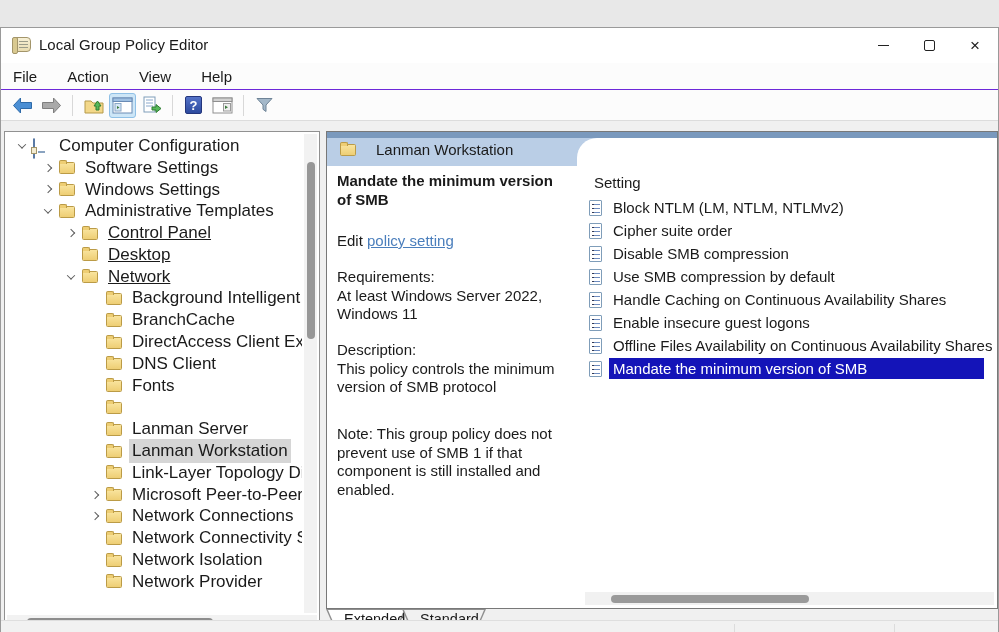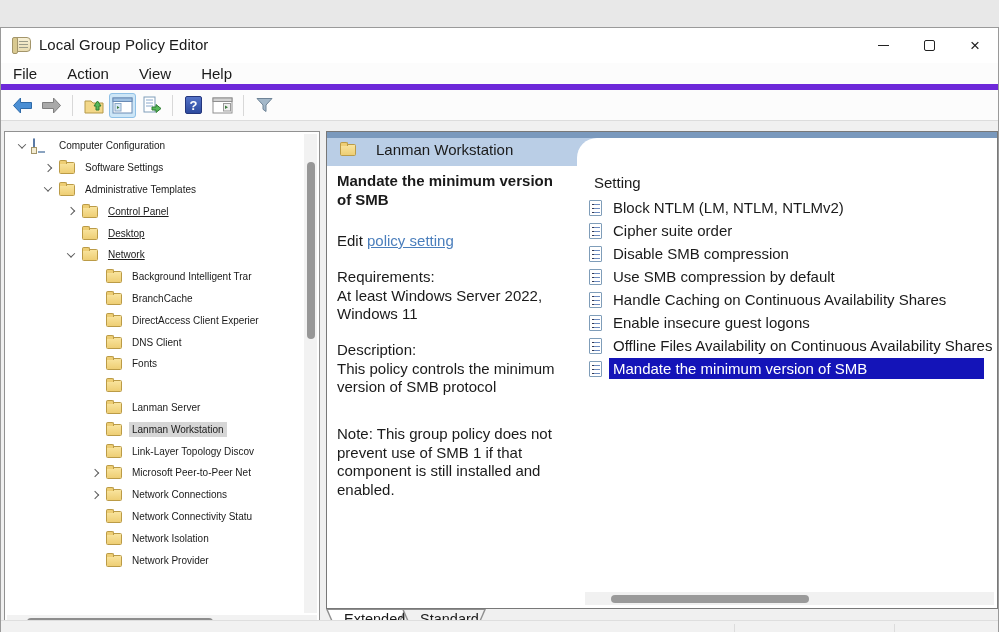--- a/index.html
+++ b/index.html
@@ -17,38 +17,38 @@
     background:repeating-linear-gradient(#9c9c8a 0 1px,transparent 1px 3px);}
   .title-text{position:absolute;left:38px;top:8px;font-size:15px;}
   .controls{position:absolute;right:0;top:0;height:35px;display:flex;}
   .winbtn{width:46px;height:35px;display:flex;align-items:center;justify-content:center;}
   .min-glyph{width:11px;height:1px;background:#222;}
   .max-glyph{width:11px;height:11px;border:1.2px solid #222;border-radius:2px;}
   .close-glyph{font-size:17px;line-height:1;color:#222;}
 
   
   .menubar{position:absolute;top:35px;left:0;right:0;height:27px;background:#fcfcfc;
-    display:flex;align-items:center;padding-left:12px;font-size:15px;border-bottom:6px solid #6d28d9;}
+    display:flex;align-items:center;padding-left:12px;font-size:15px;border-bottom:1px solid #6d28d9;}
   .menuitem{padding:3px 10px;margin-right:10px;}
   .menuitem:first-child{padding-left:0;}
 
   
   .toolbar{position:absolute;top:62px;left:0;right:0;height:31px;background:#fcfcfc;
     border-bottom:1px solid #dcdcdc;display:flex;align-items:center;padding-left:7px;}
   .tbtn{width:27px;height:25px;display:flex;align-items:center;justify-content:center;border-radius:3px;margin:0 1px;}
   .tbtn.active{background:#cde6f7;border:1px solid #8fc0e6;}
   .tsep{width:1px;height:21px;background:#d8d8d8;margin:0 6px;}
 
   
   .workspace{position:absolute;top:93px;left:0;right:0;bottom:25px;background:#f0f0f0;}
 
   
   .tree-pane{position:absolute;left:3px;top:10px;width:316px;height:501px;background:#fff;border:1px solid #919191;}
   .tree{position:absolute;top:3px;left:1px;right:17px;bottom:18px;overflow:hidden;}
-  .trow{display:flex;align-items:center;height:21.8px;white-space:nowrap;font-size:10px;}
+  .trow{display:flex;align-items:center;height:21.8px;white-space:nowrap;font-size:17px;}
   .lvl0{padding-left:8px;} .lvl1{padding-left:34px;} .lvl2{padding-left:57px;text-decoration:underline;} .lvl3{padding-left:81px;}
   .chevslot{width:16px;height:16px;flex:none;display:flex;align-items:center;justify-content:center;margin-right:3px;}
   .chev{width:6px;height:6px;border-right:1.4px solid #5c5c5c;border-bottom:1.4px solid #5c5c5c;display:block;}
   .chev.right{transform:rotate(-45deg);}
   .chev.down{transform:rotate(45deg) translate(-1px,-1px);}
   .chev.none{visibility:hidden;}
   .folder{width:16px;height:12px;flex:none;background:linear-gradient(#f9e49e,#eece74);
     border:1px solid #bb9b46;border-radius:1.5px;position:relative;margin-right:7px;margin-top:1px;}
   .folder::before{content:"";position:absolute;top:-3px;left:-1px;width:6px;height:3px;
     background:#eece74;border:1px solid #bb9b46;border-bottom:none;border-radius:2px 2px 0 0;}
@@ -208,20 +208,27 @@
         </div>
         <div class="trow lvl1">
           <span class="chevslot">
               <span class="chev right"></span>
             </span>
           <span class="folder"></span>
           <span class="tlabel">Software Settings</span>
         </div>
         <div class="trow lvl1">
           <span class="chevslot">
+              <span class="chev right"></span>
+            </span>
+          <span class="folder"></span>
+          <span class="tlabel">Windows Settings</span>
+        </div>
+        <div class="trow lvl1">
+          <span class="chevslot">
               <span class="chev down"></span>
             </span>
           <span class="folder"></span>
           <span class="tlabel">Administrative Templates</span>
         </div>
         <div class="trow lvl2">
           <span class="chevslot">
               <span class="chev right"></span>
             </span>
           <span class="folder"></span>

